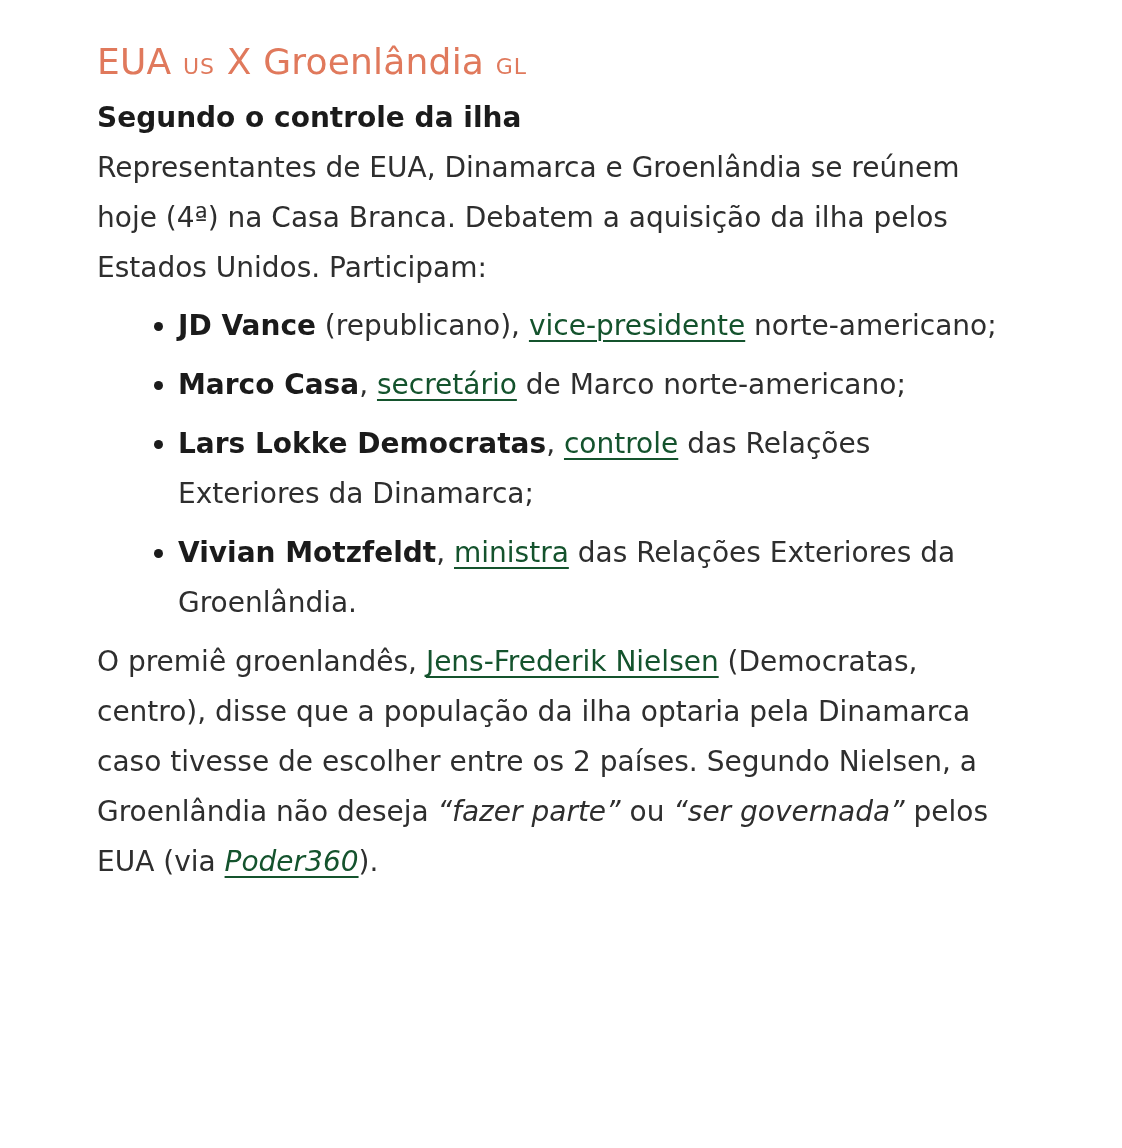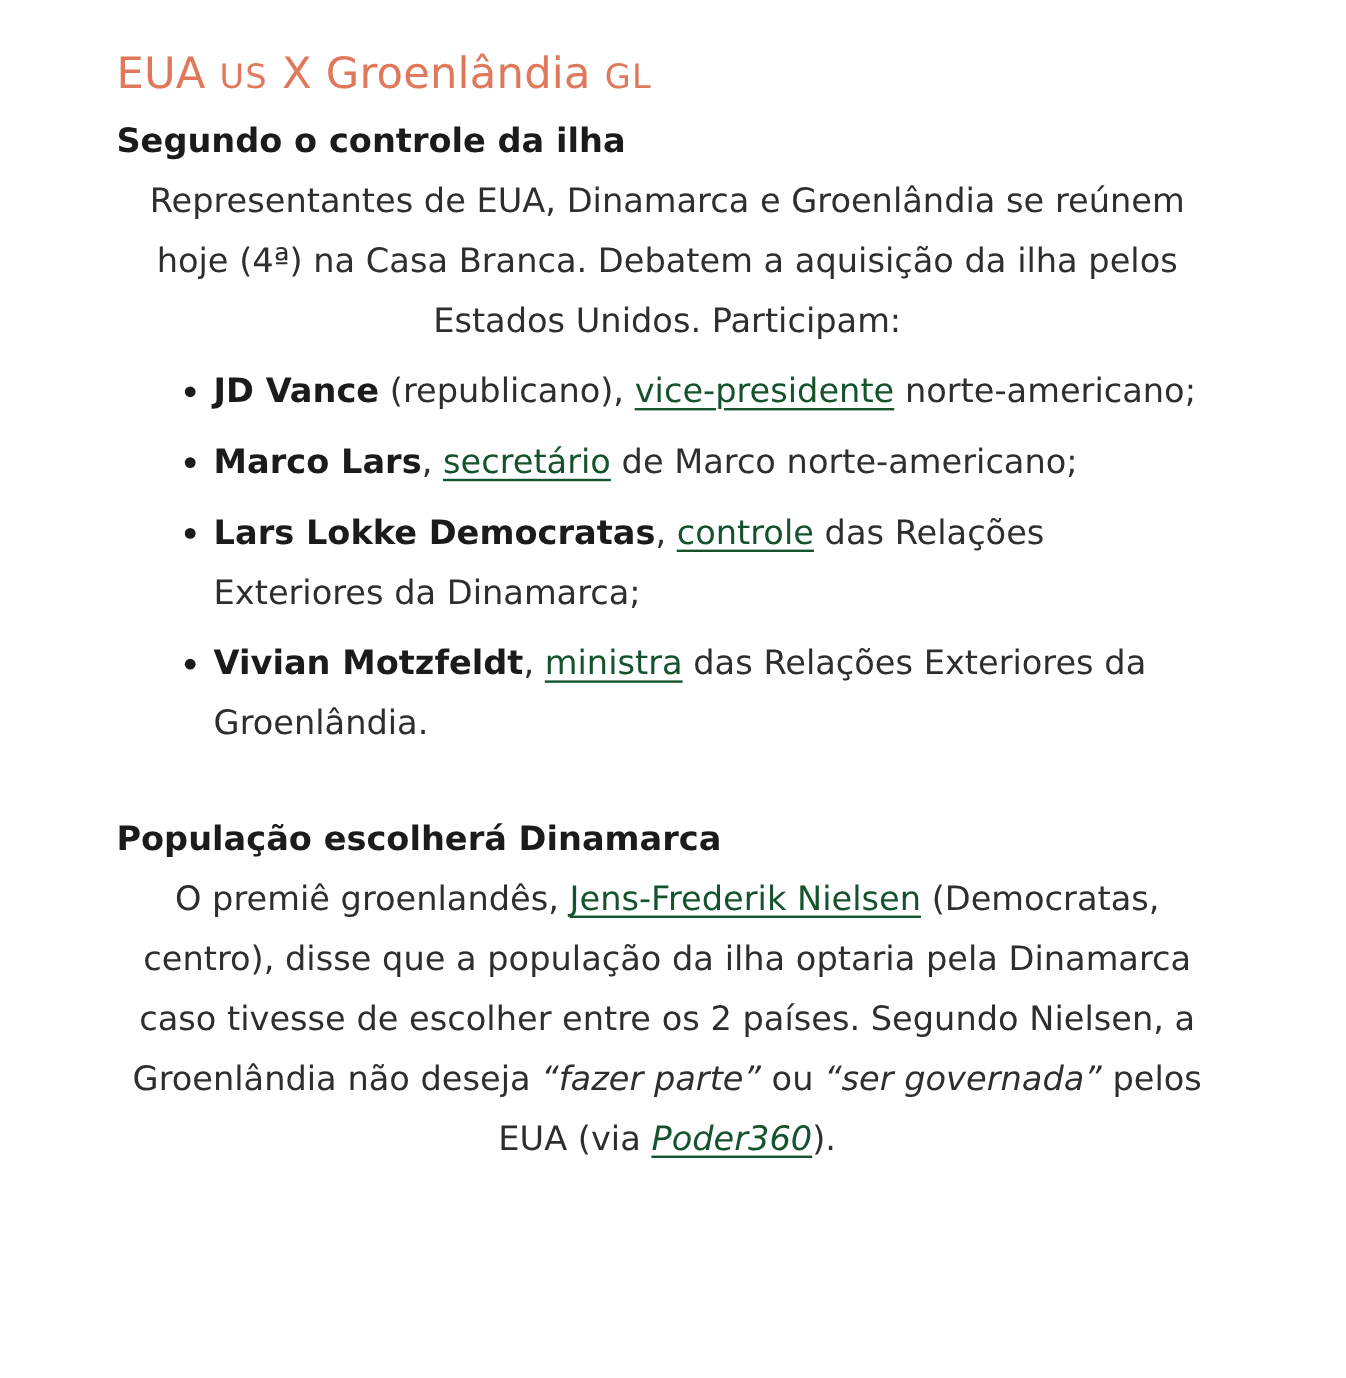--- a/index.html
+++ b/index.html
@@ -21,38 +21,37 @@
   }
   .article-title {
     font-size: 36px;
     font-weight: 400;
     line-height: 1.2;
     color: #e0795c;
     margin: 0 0 10px 0;
     letter-spacing: 0.2px;
   }
   .country-code {
-    font-size: 28px;
+    font-size: 22px;
     text-transform: uppercase;
     letter-spacing: 1px;
   }
   .text-col { width: 918px; }
   .bold-heading {
     font-size: 28px;
     line-height: 50px;
     font-weight: 700;
     color: #1b1b1b;
     margin: 0;
   }
   .heading-gap { margin-top: 46px; }
   p.body-par {
     font-size: 28px;
     line-height: 50px;
     margin: 0;
-    text-align: center;
   }
   strong.name { color: #1b1b1b; }
   a.inline-link {
     color: #14532d;
     text-decoration: underline;
     text-decoration-thickness: 1.5px;
     text-underline-offset: 5px;
     cursor: pointer;
   }
   a.inline-link.italic { font-style: italic; }
@@ -77,23 +76,22 @@
   <h1 class="article-title"><span>EUA</span> <span class="country-code">US</span> <span>X Groenlândia</span> <span class="country-code">GL</span></h1>
 
   <div class="text-col">
 
     <p class="bold-heading">Segundo o controle da ilha</p>
 
     <p class="body-par">Representantes de EUA, Dinamarca e Groenlândia se reúnem hoje (4ª) na Casa Branca. Debatem a aquisição da ilha pelos Estados Unidos. Participam:</p>
 
     <ul class="participants">
       <li><strong class="name">JD Vance</strong><span> (republicano), </span><a class="inline-link">vice-presidente</a><span> norte-americano;</span></li>
-      <li><strong class="name">Marco Lars</strong><span>, </span><a class="inline-link">secretário</a><span> de Marco norte-americano;</span></li>
+      <li><strong class="name">Marco Casa</strong><span>, </span><a class="inline-link">secretário</a><span> de Marco norte-americano;</span></li>
       <li><strong class="name">Lars Lokke Democratas</strong><span>, </span><a class="inline-link">controle</a><span> das Relações Exteriores da Dinamarca;</span></li>
       <li><strong class="name">Vivian Motzfeldt</strong><span>, </span><a class="inline-link">ministra</a><span> das Relações Exteriores da Groenlândia.</span></li>
     </ul>
 
-    <p class="bold-heading heading-gap">População escolherá Dinamarca</p>
 
     <p class="body-par"><span>O premiê groenlandês, </span><a class="inline-link">Jens-Frederik Nielsen</a><span> (Democratas, centro), disse que a população da ilha optaria pela Dinamarca caso tivesse de escolher entre os 2 países. Segundo Nielsen, a Groenlândia não deseja </span><span class="quote">“fazer parte”</span><span> ou </span><span class="quote">“ser governada”</span><span> pelos EUA (via </span><a class="inline-link italic">Poder360</a><span>).</span></p>
 
   </div>
 </div>
 
 </body></html>

